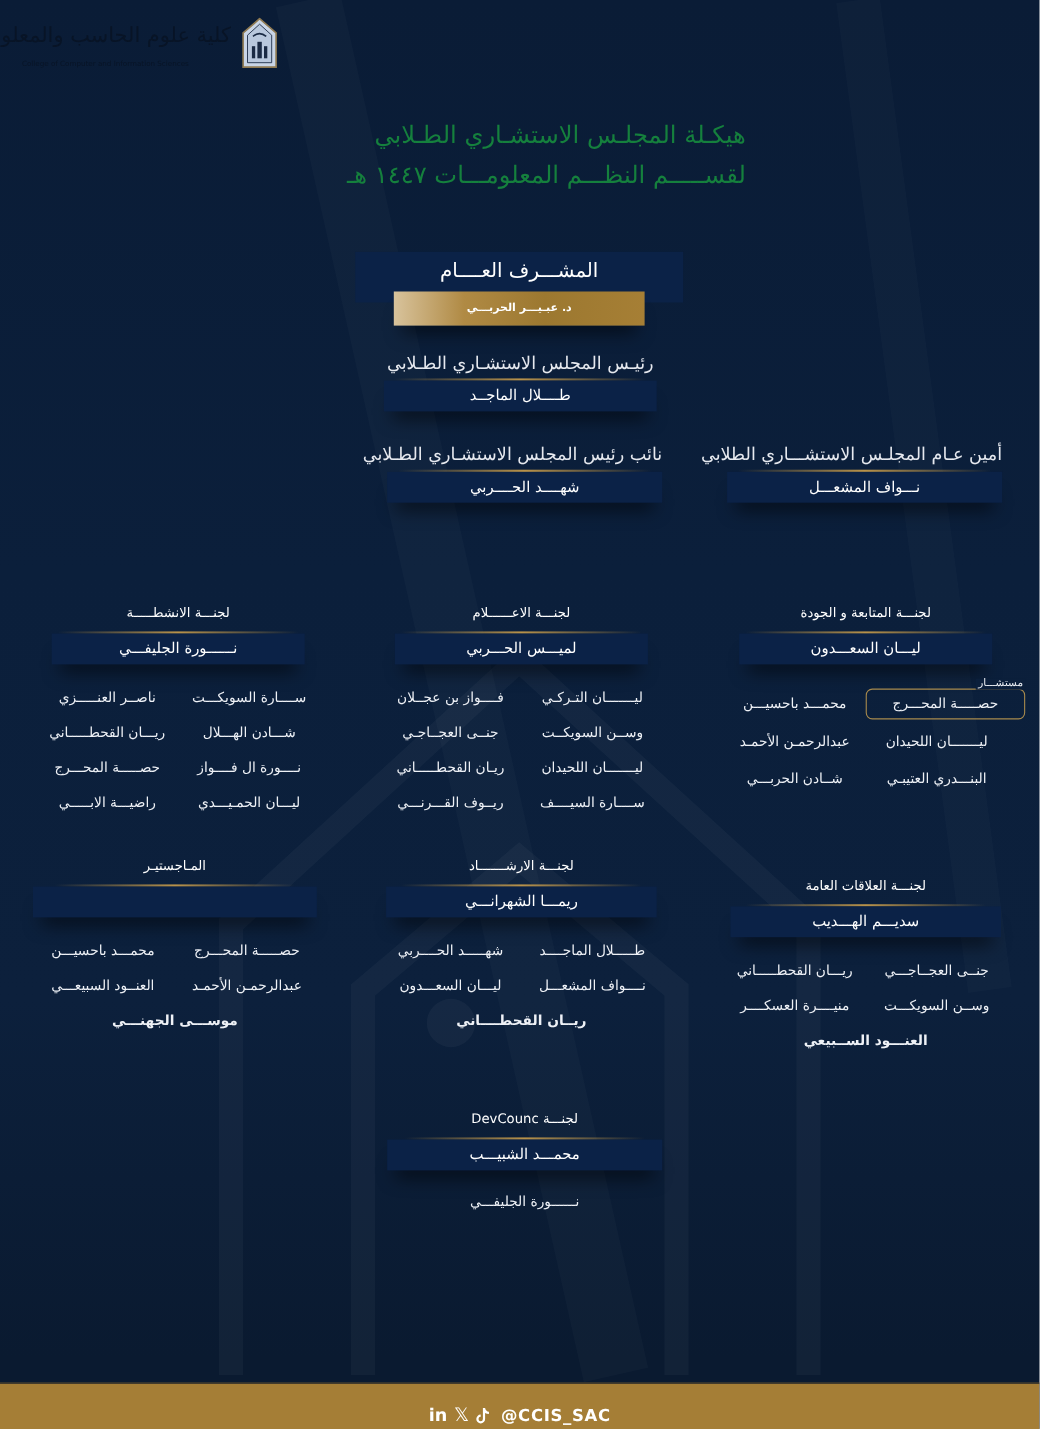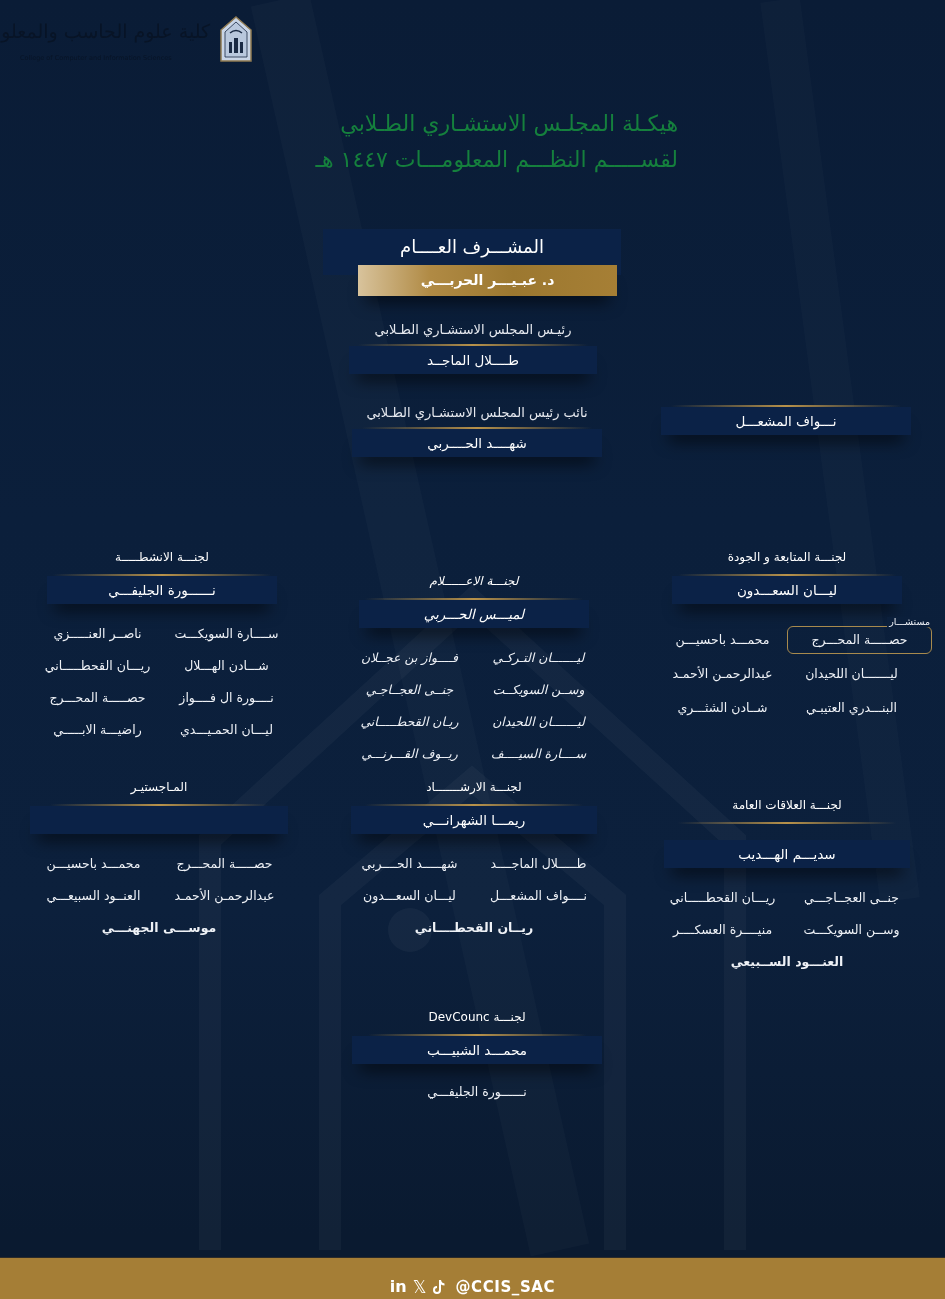--- a/index.html
+++ b/index.html
@@ -19,25 +19,25 @@
   .logo-en { position: absolute; left: 2px; top: 40px; font-size: 6.5px; color: #081426; white-space: nowrap; }
   .logo-crest { position: absolute; right: 2px; top: 2px; width: 32px; height: 46px; }
 
   
   .title { position: absolute; right: 267px; top: 106px; text-align: right; direction: rtl; }
   .title div { font-size: 22px; line-height: 36px; color: #15803d; white-space: nowrap; letter-spacing: 0.3px; }
 
   
   .sup-box { position: absolute; left: 323px; top: 229px; width: 298px; height: 46px; background: #0b2247; }
   .sup-title { position: absolute; left: 323px; top: 236px; width: 298px; text-align: center; font-size: 18px; direction: rtl; }
-  .sup-name { position: absolute; left: 358px; top: 265px; width: 259px; height: 31px; background: linear-gradient(90deg, #d8c39c 0%, #b08a44 28%, #9c7830 60%, #a67f35 100%); text-align: center; line-height: 31px; font-size: 14px; font-weight: bold; direction: rtl; box-shadow: 0 14px 16px -8px rgba(0,0,0,0.6); }
+  .sup-name { position: absolute; left: 358px; top: 265px; width: 228px; height: 31px; background: linear-gradient(90deg, #d8c39c 0%, #b08a44 28%, #9c7830 60%, #a67f35 100%); text-align: center; line-height: 31px; font-size: 10px; font-weight: bold; direction: rtl; box-shadow: 0 14px 16px -8px rgba(0,0,0,0.6); }
 
   
   .role { position: absolute; text-align: center; direction: rtl; }
-  .role-label { font-size: 13px; color: #e6e9ef; height: 22px; line-height: 22px; white-space: nowrap; }
+  .role-label { font-size: 16px; color: #e6e9ef; height: 22px; line-height: 22px; white-space: nowrap; }
   .gold-line { height: 2px; margin: 0 auto; background: linear-gradient(90deg, rgba(184,146,72,0) 0%, #b8924a 50%, rgba(184,146,72,0) 100%); }
   .role-name { background: #0b2247; height: 28px; line-height: 28px; font-size: 13.5px; color: #fff; box-shadow: 0 14px 16px -8px rgba(0,0,0,0.65); white-space: nowrap; }
 
   
   .committee { position: absolute; width: 260px; text-align: center; direction: rtl; }
   .com-title { font-size: 12px; line-height: 26px; color: #fff; white-space: nowrap; }
   .com-head { background: #0b2247; height: 28px; line-height: 28px; font-size: 13.5px; box-shadow: 0 14px 16px -8px rgba(0,0,0,0.65); white-space: nowrap; }
   .members { margin-top: 20px; display: grid; grid-template-columns: 1fr 1fr; row-gap: 12px; font-size: 12.5px; color: #eef1f6; }
   .member { white-space: nowrap; height: 20px; line-height: 20px; }
   .member.full { grid-column: 1 / span 2; font-weight: bold; }
@@ -92,42 +92,43 @@
   <div class="role-name">طــــلال الماجــد</div>
 </div>
 
 <div class="role" style="left:352px; top:402px; width:250px;">
   <div class="role-label">نائب رئيس المجلس الاستشـاري الطـلابي</div>
   <div class="gold-line" style="width:230px; margin-top:3px;"></div>
   <div class="role-name">شهــــد الحــــربي</div>
 </div>
 
 <div class="role" style="left:661px; top:402px; width:250px;">
+  <div class="role-label">أمين عـام المجلـس الاستشـــاري الطلابي</div>
   <div class="gold-line" style="width:230px; margin-top:3px;"></div>
   <div class="role-name">نـــواف المشعـــل</div>
 </div>
 
 <div class="committee" style="left:658px; top:544px; width:258px;">
   <div class="com-title">لجنـــة المتابعة و الجودة</div>
   <div class="gold-line" style="width:218px; margin-top:4px;"></div>
   <div class="com-head" style="margin:0 14px;">ليـــان السعـــدون</div>
   <div class="members" style="margin-top:26px; row-gap:14px;">
     <div class="member advisor">
       <span class="advisor-tag">مستشـــار</span>
       <span>حصـــــة المحـــرج</span>
     </div>
     <div class="member">محمـــد باحسيـــن</div>
     <div class="member">ليـــــــان اللحيدان</div>
     <div class="member">عبدالرحمـن الأحمـد</div>
     <div class="member">البنـــدري العتيبـي</div>
-    <div class="member">شــادن الشثـــري</div>
-  </div>
-</div>
-
-<div class="committee" style="left:345px; top:568px; width:258px;font-style:italic;">
+    <div class="member">شــادن الحربـــي</div>
+  </div>
+</div>
+
+<div class="committee" style="left:345px; top:544px; width:258px;">
   <div class="com-title">لجنـــة الاعــــــلام</div>
   <div class="gold-line" style="width:218px; margin-top:4px;"></div>
   <div class="com-head" style="margin:0 14px;">لميـــس الحـــربي</div>
   <div class="members">
     <div class="member">ليـــــــان التـركـي</div>
     <div class="member">فــــواز بن عجــلان</div>
     <div class="member">وســن السويكــت</div>
     <div class="member">جنــى العجــاجـي</div>
     <div class="member">ليـــــــان اللحيدان</div>
     <div class="member">ريـان القحطـــــاني</div>
@@ -148,21 +149,21 @@
     <div class="member">نــــورة ال فــــواز</div>
     <div class="member">حصـــــة المحـــرج</div>
     <div class="member">ليـــان الحمـيـــدي</div>
     <div class="member">راضيـــة الابـــــي</div>
   </div>
 </div>
 
 <div class="committee" style="left:658px; top:792px; width:258px;">
   <div class="com-title">لجنـــة العلاقات العامة</div>
   <div class="gold-line" style="width:218px; margin-top:4px;"></div>
-  <div class="com-head" style="margin:16px 6px;">سديـــم الهـــديب</div>
+  <div class="com-head" style="margin:0 6px;">سديـــم الهـــديب</div>
   <div class="members">
     <div class="member">جنــى العجــاجـــي</div>
     <div class="member">ريـــان القحطـــــاني</div>
     <div class="member">وســن السويكـــت</div>
     <div class="member">منيــــرة العسكــــر</div>
     <div class="member full">العنـــود الســبيعي</div>
   </div>
 </div>
 
 <div class="committee" style="left:345px; top:774px; width:258px;">

